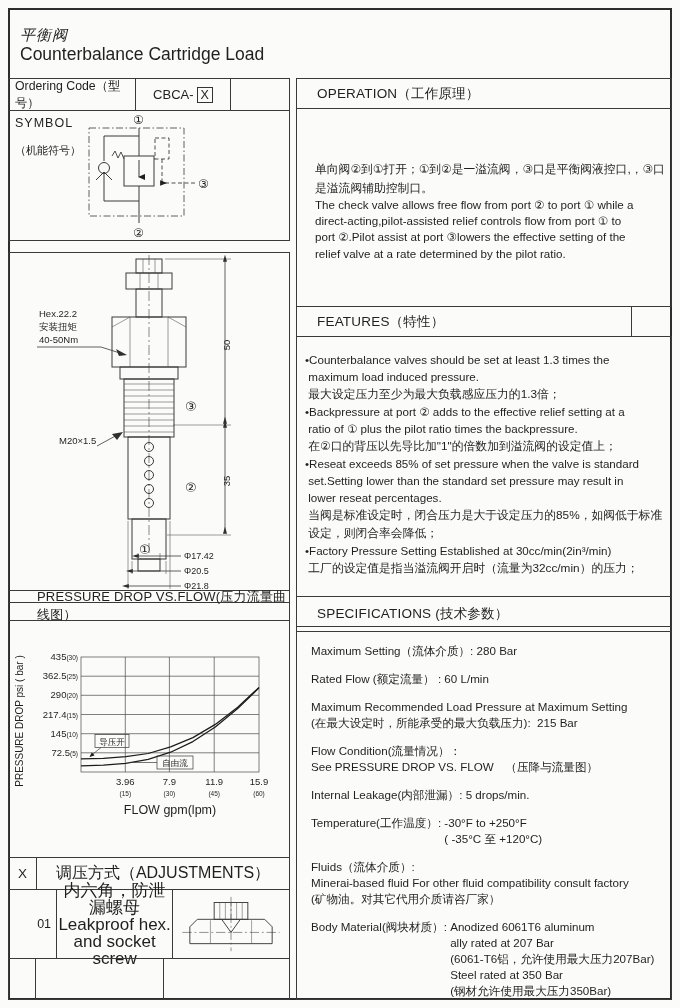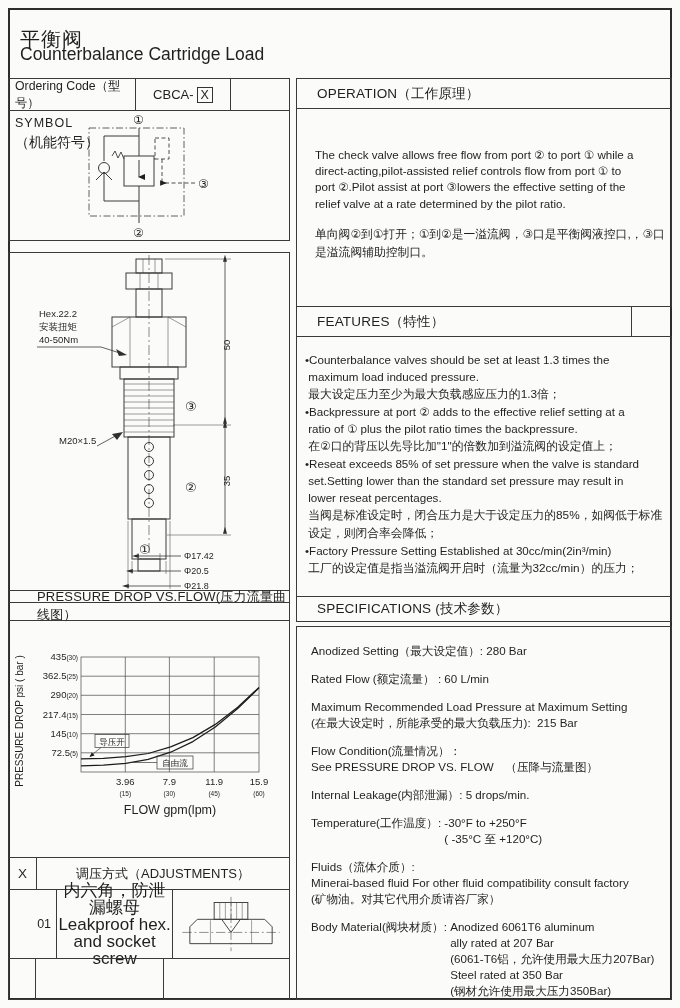--- a/index.html
+++ b/index.html
@@ -1,21 +1,21 @@
 <!DOCTYPE html>
 <html><head>
 <meta charset="utf-8">
 <style>
   html,body{margin:0;padding:0;background:#e8e8e8;}
   .page{position:relative;width:680px;height:1008px;background:#fbfbf9;
         font-family:"Liberation Sans","DejaVu Sans",sans-serif;color:#1f1f1f;overflow:hidden;}
   .abs{position:absolute;box-sizing:border-box;}
   .frame{left:8px;top:8px;width:664px;height:992px;border:2px solid #2d2d2d;}
   .box{border:1px solid #3a3a3a;background:transparent;}
-  .title-zh{left:20px;top:26px;font-size:20px;letter-spacing:1px;}
+  .title-zh{left:20px;top:26px;font-size:15px;letter-spacing:1px;font-style:italic;}
   .title-en{left:20px;top:44px;font-size:17.5px;}
   .hdr{display:flex;align-items:center;padding-left:20px;font-size:13.5px;letter-spacing:.2px;}
   .cell{display:flex;align-items:center;}
   .pre{white-space:pre-wrap;}
   .body-txt{font-size:11.6px;line-height:16.2px;}
   .zh-txt{font-size:11.8px;line-height:18.5px;}
   .xbox{display:inline-block;border:1px solid #333;padding:0 3px;margin-left:3px;
         font-size:12.5px;line-height:14px;}
   .spec-item{margin-bottom:12px;font-size:11.6px;line-height:16px;}
   .spec-label{vertical-align:top;}
@@ -41,21 +41,21 @@
     <div class="cell" style="width:120px;height:100%;border-right:1px solid #3a3a3a;padding-left:6px;font-size:12.3px;">Ordering Code（型号）</div>
     <div class="cell" style="width:94px;height:100%;border-right:1px solid #3a3a3a;justify-content:center;font-size:13px;">
       <span>CBCA-</span>
         <span class="xbox">X</span>
     </div>
     <div style="flex:1;"></div>
   </div>
 
   <div class="abs box" style="left:8px;top:110px;width:282px;height:131px;">
     <div style="position:absolute;left:6px;top:5px;font-size:12.5px;letter-spacing:1px;">SYMBOL</div>
-    <div style="position:absolute;left:6px;top:23px;font-size:14px;">（机能符号）</div>
+    <div style="position:absolute;left:6px;top:32px;font-size:11px;">（机能符号）</div>
     <svg width="280" height="129" viewBox="0 0 280 129">
       <defs>
         <marker id="arrL" markerWidth="8" markerHeight="8" refX="7" refY="3" orient="auto">
           <path d="M8 0 L0 3 L8 6 Z" fill="#1f1f1f"></path>
         </marker>
         <marker id="arrD" markerWidth="7" markerHeight="7" refX="3" refY="6" orient="auto">
           <path d="M0 0 L3 7 L6 0 Z" fill="#1f1f1f"></path>
         </marker>
       </defs>
       <rect x="80" y="17" width="95" height="88" class="ln" style="stroke-dasharray:7 2.5 1.5 2.5;stroke-width:.8;"></rect>
@@ -212,21 +212,21 @@
       <text x="103" y="123.5" font-size="8.5" text-anchor="middle">导压开</text>
       <line x1="92" y1="126.5" x2="81" y2="135.5" class="ln" style="stroke-width:.7;" marker-end="url(#arrC)"></line>
       <rect x="148" y="135" width="36" height="13" class="ln" style="stroke-width:.7;"></rect>
       <text x="166" y="145" font-size="8.5" text-anchor="middle">自由流</text>
       <line x1="148" y1="141.5" x2="121" y2="141.5" class="ln" style="stroke-width:.7;"></line>
     </svg>
   </div>
 
   <div class="abs box cell" style="left:8px;top:857px;width:282px;height:33px;">
     <div class="cell" style="width:27px;height:100%;border-right:1px solid #3a3a3a;justify-content:center;font-size:13.5px;">X</div>
-    <div class="cell" style="flex:1;height:100%;justify-content:center;font-size:13px;">调压方式（ADJUSTMENTS）</div>
+    <div class="cell" style="flex:1;height:100%;justify-content:center;font-size:16px;">调压方式（ADJUSTMENTS）</div>
   </div>
   <div class="abs box cell" style="left:8px;top:889px;width:282px;height:70px;">
     <div class="cell" style="width:27px;height:100%;border-right:1px solid #3a3a3a;justify-content:center;font-size:12.5px;margin-left:23px;">01</div>
     <div class="cell pre" style="width:128px;height:100%;border-right:1px solid #3a3a3a;justify-content:center;text-align:center;font-size:17px;line-height:17px;">内六角，防泄漏螺母
 Leakproof hex.
 and socket screw</div>
     <div class="cell" style="flex:1;height:100%;justify-content:center;">
       <svg width="116" height="58" viewBox="0 0 120 62">
         <line x1="60" y1="2" x2="60" y2="60" class="cl"></line>
         <line x1="8" y1="40" x2="112" y2="40" class="cl"></line>
@@ -246,26 +246,26 @@
     </div>
   </div>
   <div class="abs box cell" style="left:8px;top:958px;width:282px;height:42px;">
     <div style="width:27px;height:100%;border-right:1px solid #3a3a3a;box-sizing:border-box;"></div>
     <div style="width:128px;height:100%;border-right:1px solid #3a3a3a;box-sizing:border-box;"></div>
     <div style="flex:1;"></div>
   </div>
 
   <div class="abs box hdr" style="left:296px;top:78px;width:376px;height:31px;">OPERATION（工作原理）</div>
   <div class="abs box" style="left:296px;top:108px;width:376px;height:199px;padding:38px 4px 0 18px;">
+    <div class="pre zh-txt" style="margin-top:13px;">单向阀②到①打开；①到②是一溢流阀，③口是平衡阀液控口,，③口
+是溢流阀辅助控制口。</div>
     <div class="pre body-txt">The check valve allows free flow from port ② to port ① while a
 direct-acting,pilot-assisted relief controls flow from port ① to
 port ②.Pilot assist at port ③lowers the effective setting of the
 relief valve at a rate determined by the pilot ratio.</div>
-    <div class="pre zh-txt" style="margin-top:13px;">单向阀②到①打开；①到②是一溢流阀，③口是平衡阀液控口,，③口
-是溢流阀辅助控制口。</div>
   </div>
 
   <div class="abs box hdr" style="left:296px;top:306px;width:336px;height:31px;">FEATURES（特性）</div>
   <div class="abs box" style="left:296px;top:336px;width:376px;height:261px;padding:14px 4px 0 8px;">
     <div>
       <div class="pre body-txt" style="line-height:17px;">•Counterbalance valves should be set at least 1.3 times the
  maximum load induced pressure.</div>
       <div class="pre zh-txt" style="line-height:18px;"> 最大设定压力至少为最大负载感应压力的1.3倍；</div>
     </div>
     <div>
@@ -279,23 +279,23 @@
  lower reseat percentages.</div>
       <div class="pre zh-txt" style="line-height:18px;"> 当阀是标准设定时，闭合压力是大于设定压力的85%，如阀低于标准
  设定，则闭合率会降低；</div>
     </div>
     <div>
       <div class="pre body-txt" style="line-height:17px;">•Factory Pressure Setting Established at 30cc/min(2in³/min)</div>
       <div class="pre zh-txt" style="line-height:18px;"> 工厂的设定值是指当溢流阀开启时（流量为32cc/min）的压力；</div>
     </div>
   </div>
 
-  <div class="abs box hdr" style="left:296px;top:596px;width:376px;height:26px;">SPECIFICATIONS (技术参数）</div>
+  <div class="abs box hdr" style="left:296px;top:596px;width:376px;height:36px;">SPECIFICATIONS (技术参数）</div>
   <div class="abs box" style="left:296px;top:626px;width:376px;height:374px;padding:16px 2px 0 14px;">
-    <div class="spec-item"><span class="spec-label">Anodized Setting（最大设定值）: </span><span class="spec-value">280 Bar</span></div>
+    <div class="spec-item"><span class="spec-label">Maximum Setting（流体介质）: </span><span class="spec-value">280 Bar</span></div>
     <div class="spec-item"><span class="spec-label">Rated Flow (额定流量） : </span><span class="spec-value">60 L/min</span></div>
     <div class="spec-item"><span class="spec-label"></span><span class="spec-value">Maximum Recommended Load Pressure at Maximum Setting
 (在最大设定时，所能承受的最大负载压力):  215 Bar</span></div>
     <div class="spec-item"><span class="spec-label"></span><span class="spec-value">Flow Condition(流量情况）：
 See PRESSURE DROP VS. FLOW　（压降与流量图）</span></div>
     <div class="spec-item"><span class="spec-label">Internal Leakage(内部泄漏）: </span><span class="spec-value">5 drops/min.</span></div>
     <div class="spec-item"><span class="spec-label">Temperature(工作温度）: </span><span class="spec-value">-30°F to +250°F
 ( -35°C 至 +120°C)</span></div>
     <div class="spec-item"><span class="spec-label"></span><span class="spec-value">Fluids（流体介质）:
 Minerai-based fluid For other fluid compatibility consult factory

